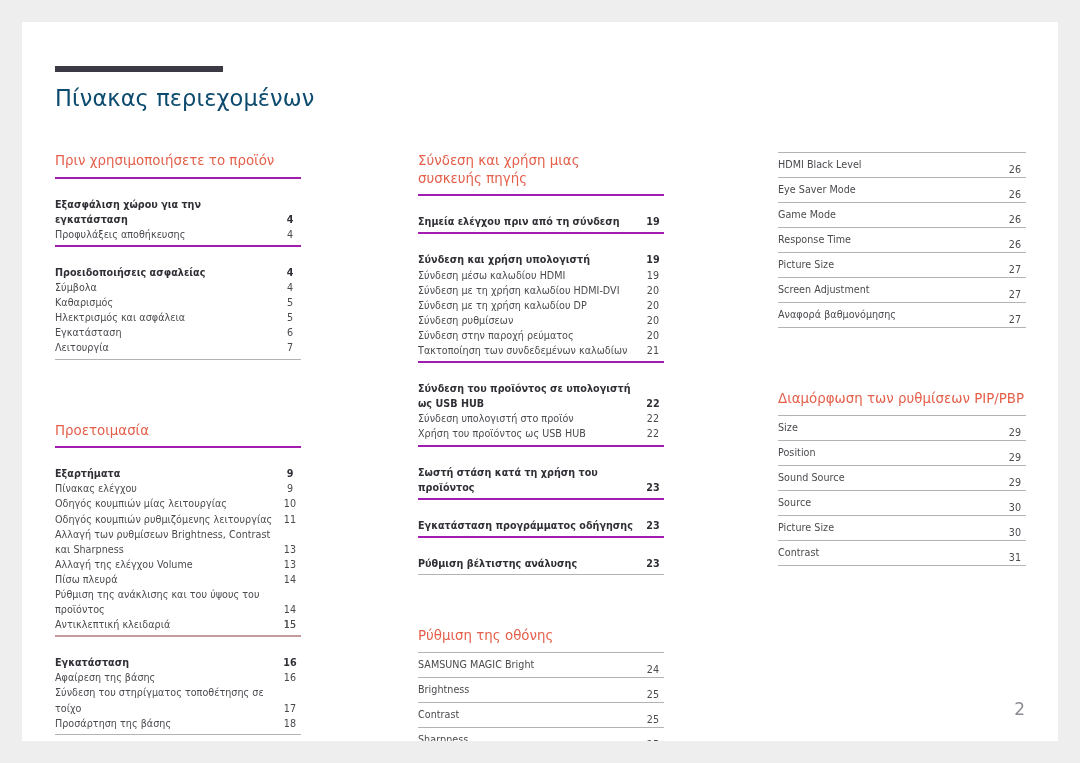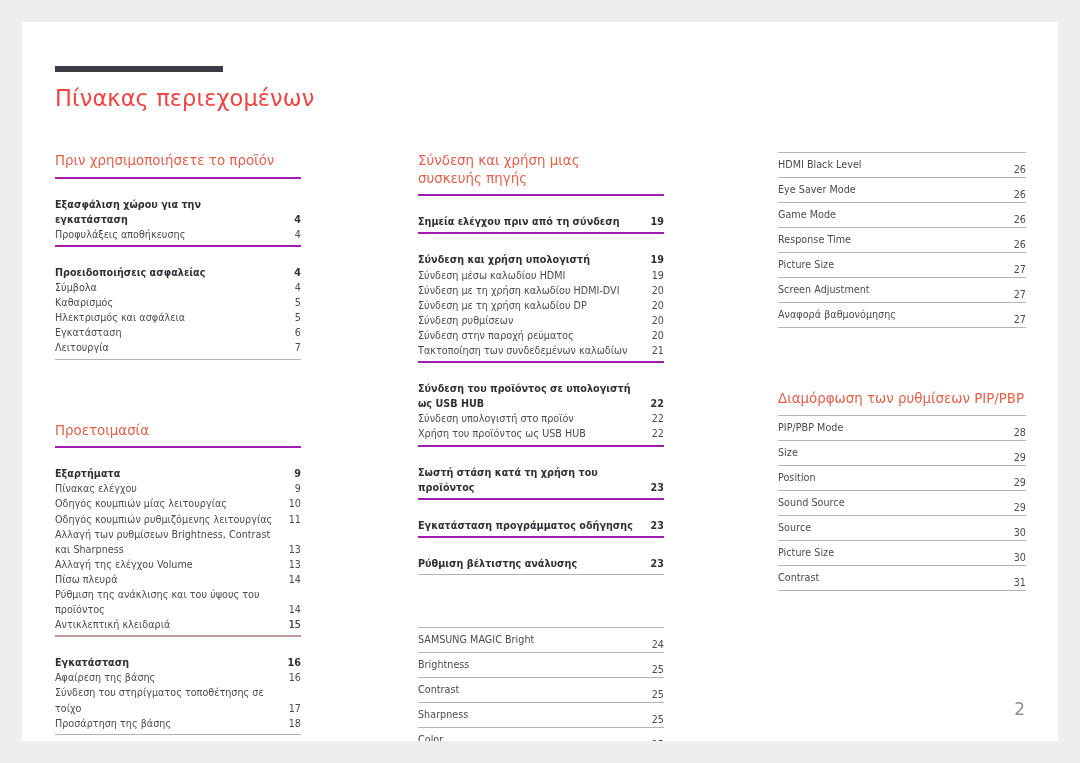--- a/index.html
+++ b/index.html
@@ -31,21 +31,21 @@
     width: 560px;
   }
   .title-rule {
     width: 168px;
     height: 6px;
     background: #3b3a44;
     margin-bottom: 14px;
   }
   .doc-title {
     font-size: 22.5px;
-    color: #ef4444;
+    color: #0c4a6e;
     letter-spacing: 0.1px;
     line-height: 1.1;
     font-weight: 400;
   }
 
   
   #columns {
     position: absolute;
     left: 33px;
     top: 118px;
@@ -91,21 +91,21 @@
     color: #4a4a4f;
     letter-spacing: 0.03px;
   }
   .entry .lbl { display: block; }
   .entry .pg {
     position: absolute;
     right: 0;
     bottom: 0;
     font-size: 9.6px;
     color: #4a4a4f;
-    text-align: right;
+    text-align: center;
     width: 22px;
   }
   .entry.lvl1 { color: #2f2f36; font-weight: bold; }
   .entry.lvl1 .pg { color: #2f2f36; font-weight: bold; }
   .gap-md { height: 30px; }
   .gap-lg { height: 52px; }
   .gap-xl { height: 62px; }
 
   
   .ruled .entry {
@@ -310,20 +310,21 @@
           </div>
           <div class="group last">
             <div class="entry lvl1">
               <span class="lbl">Ρύθμιση βέλτιστης ανάλυσης</span>
               <span class="pg">23</span>
             </div>
           </div>
         </div>
         <div class="gap-lg"></div>
         <div class="section">
+          <div class="section-heading">Ρύθμιση της οθόνης</div>
           <div class="ruled">
             <div class="entry">
               <span class="lbl">SAMSUNG MAGIC Bright</span>
               <span class="pg">24</span>
             </div>
             <div class="entry">
               <span class="lbl">Brightness</span>
               <span class="pg">25</span>
             </div>
             <div class="entry">
@@ -377,24 +378,20 @@
               <span class="lbl">Αναφορά βαθμονόμησης</span>
               <span class="pg">27</span>
             </div>
           </div>
         </div>
         <div class="gap-xl"></div>
         <div class="section">
           <div class="section-heading">Διαμόρφωση των ρυθμίσεων PIP/PBP</div>
           <div class="ruled">
             <div class="entry">
-              <span class="lbl">PIP/PBP Mode</span>
-              <span class="pg">28</span>
-            </div>
-            <div class="entry">
               <span class="lbl">Size</span>
               <span class="pg">29</span>
             </div>
             <div class="entry">
               <span class="lbl">Position</span>
               <span class="pg">29</span>
             </div>
             <div class="entry">
               <span class="lbl">Sound Source</span>
               <span class="pg">29</span>

